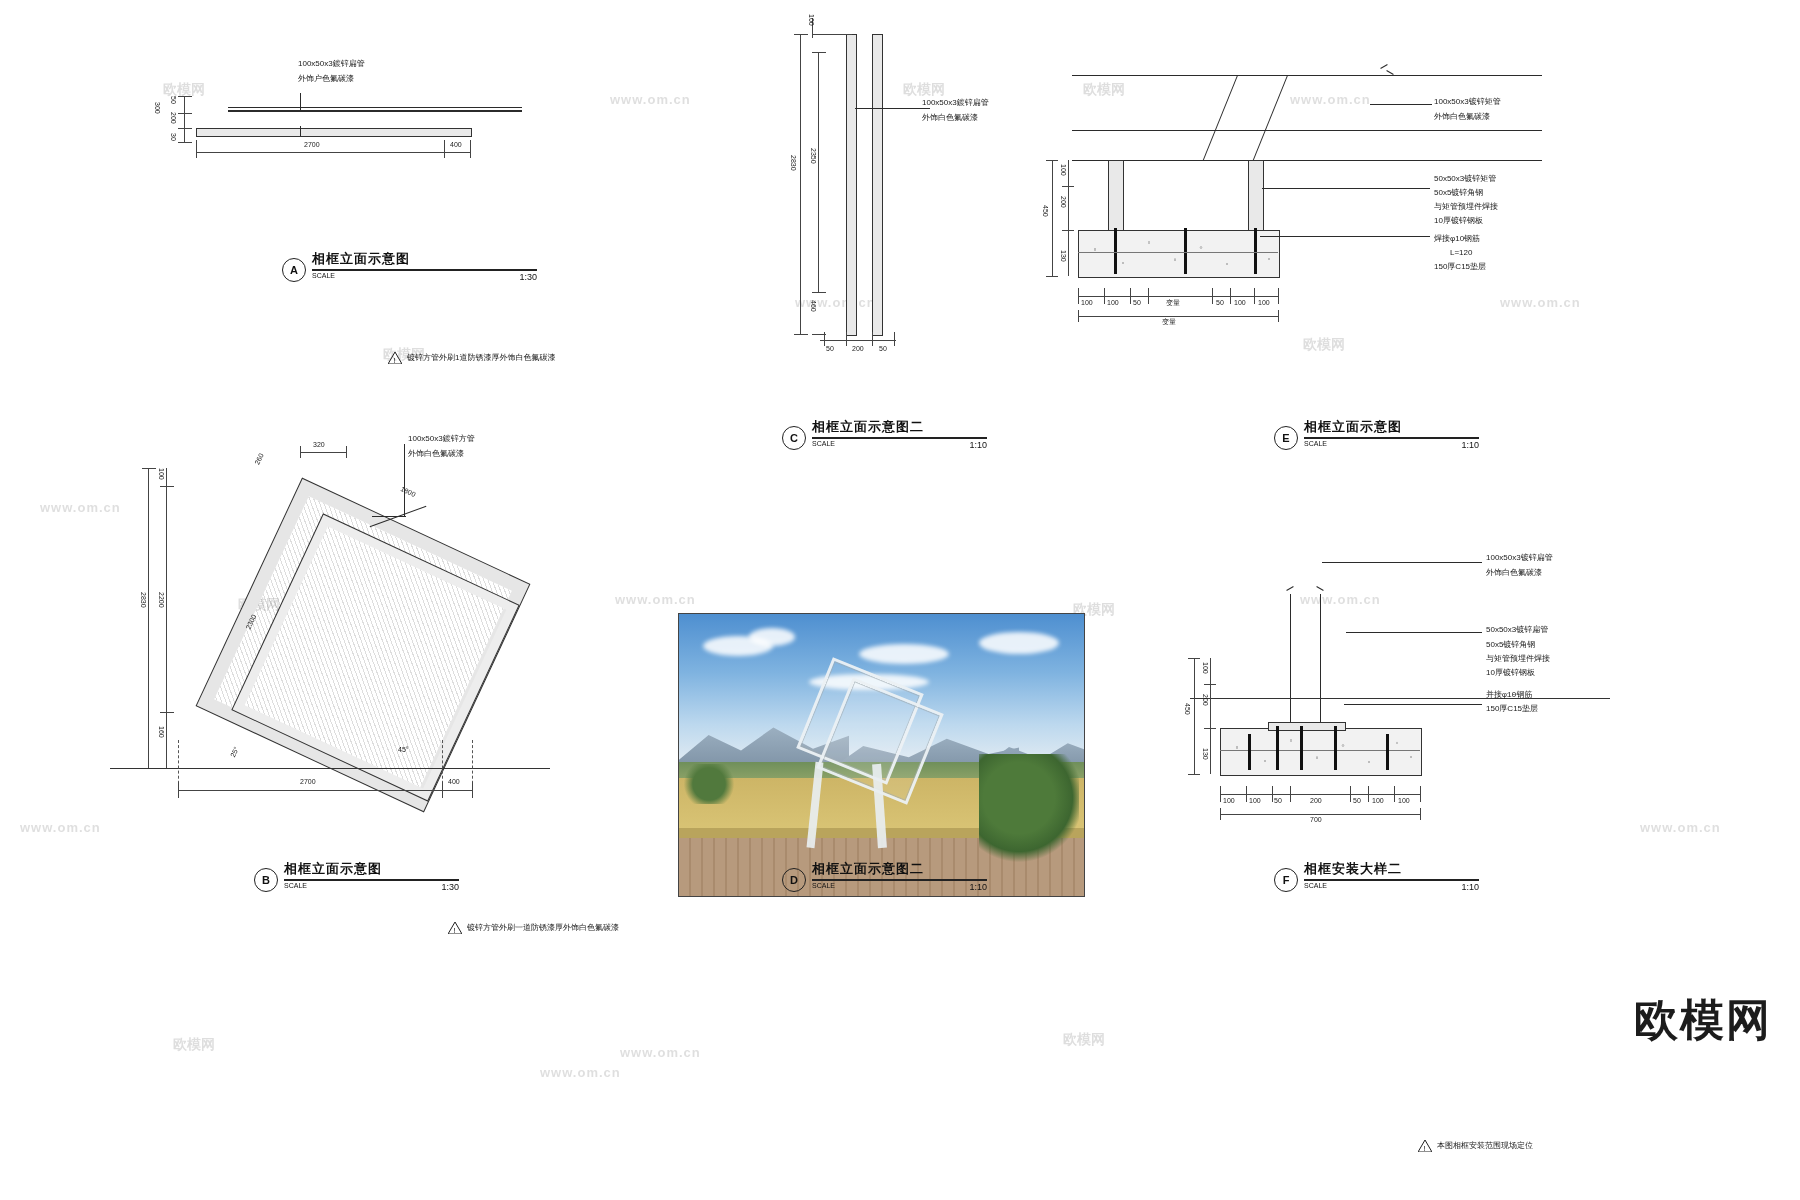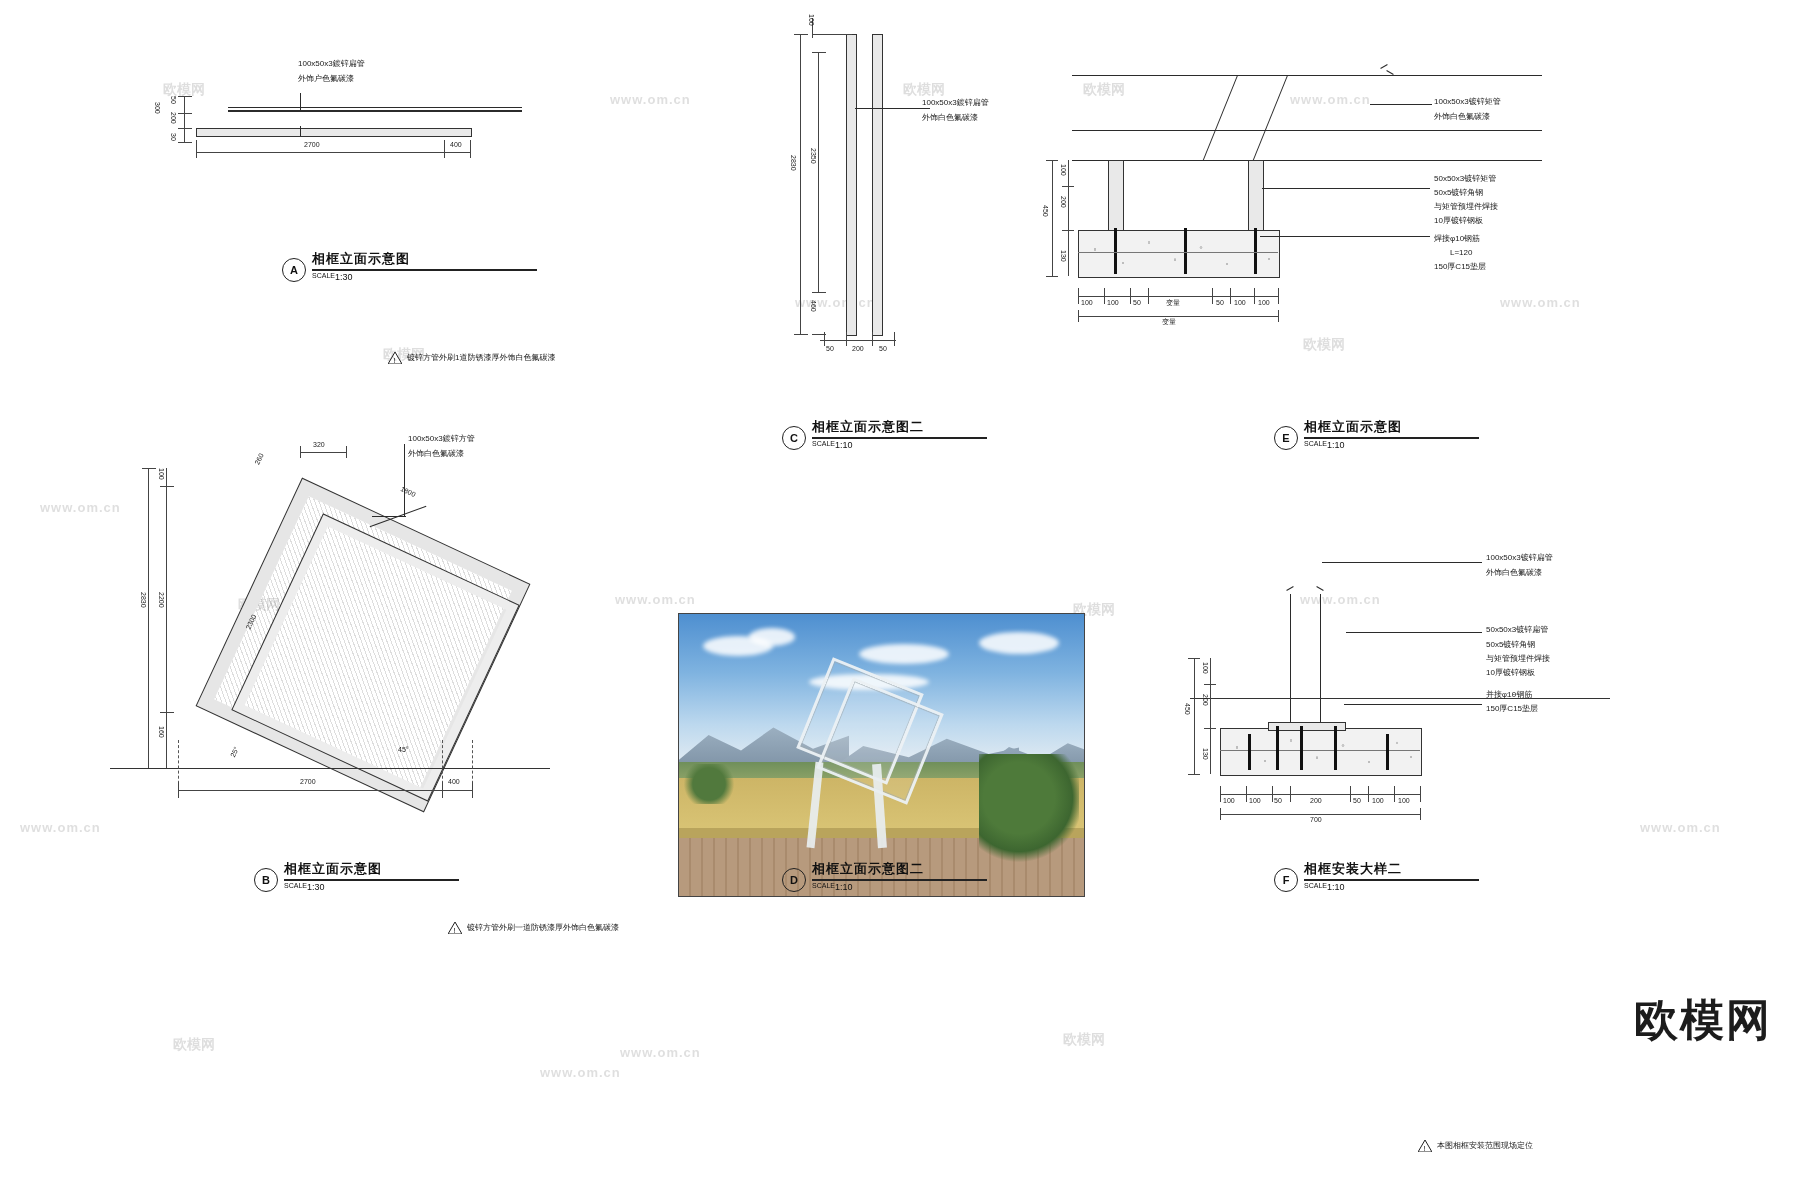--- a/index.html
+++ b/index.html
@@ -14,21 +14,21 @@
   .cn{font-family:"Liberation Sans", sans-serif;}
   .line{position:absolute;background:#2b2b2b;}
   .hl{height:1px;}
   .vl{width:1px;}
   .dashv{position:absolute;border-left:1px dashed #555;width:0;}
   .tagrow{position:absolute;display:flex;align-items:flex-end;gap:6px;}
   .circ{width:22px;height:22px;border:1px solid #222;border-radius:50%;display:flex;align-items:center;justify-content:center;font-size:11px;font-weight:bold;}
   .titlewrap{position:relative;}
   .ttitle{font-size:13px;font-weight:bold;letter-spacing:1px;}
   .tunder{height:2px;background:#222;margin-top:1px;}
-  .tsub{display:flex;font-size:7px;margin-top:1px;}
+  .tsub{display:flex;justify-content:space-between;font-size:7px;margin-top:1px;}
   .wm{position:absolute;color:rgba(110,110,110,.22);font-size:13px;font-weight:bold;letter-spacing:1px;pointer-events:none;user-select:none;}
   .wmcn{position:absolute;color:rgba(90,90,90,.20);font-size:14px;font-weight:bold;background:rgba(255,255,255,0);padding:1px 3px;border:0;pointer-events:none;user-select:none;}
   .bigwm{position:absolute;right:28px;bottom:150px;font-size:44px;font-weight:bold;color:#1c1c1c;letter-spacing:2px;}
   .concrete{background:
      radial-gradient(circle at 8% 40%, #bdbdbd 0 1.2px, transparent 1.3px),
      radial-gradient(circle at 22% 70%, #bdbdbd 0 1.2px, transparent 1.3px),
      radial-gradient(circle at 35% 25%, #c4c4c4 0 1.4px, transparent 1.5px),
      radial-gradient(circle at 48% 62%, #bdbdbd 0 1.1px, transparent 1.2px),
      radial-gradient(circle at 61% 35%, #c8c8c8 0 1.5px, transparent 1.6px),
      radial-gradient(circle at 74% 72%, #bdbdbd 0 1.2px, transparent 1.3px),

